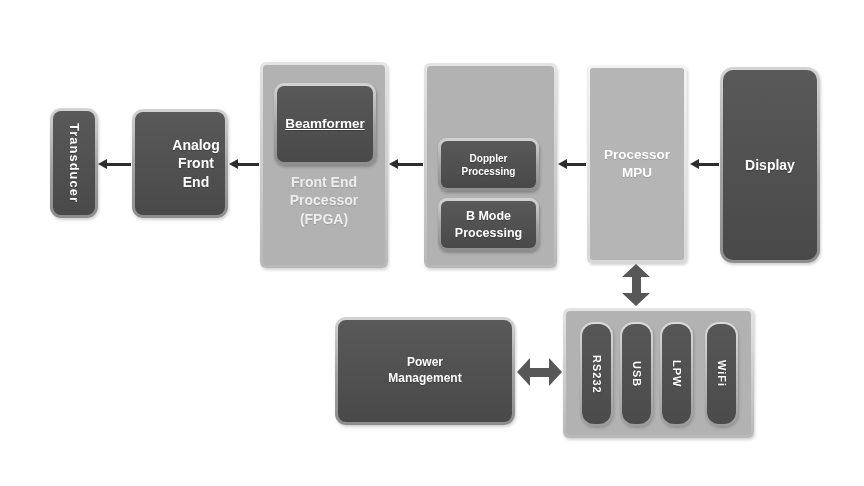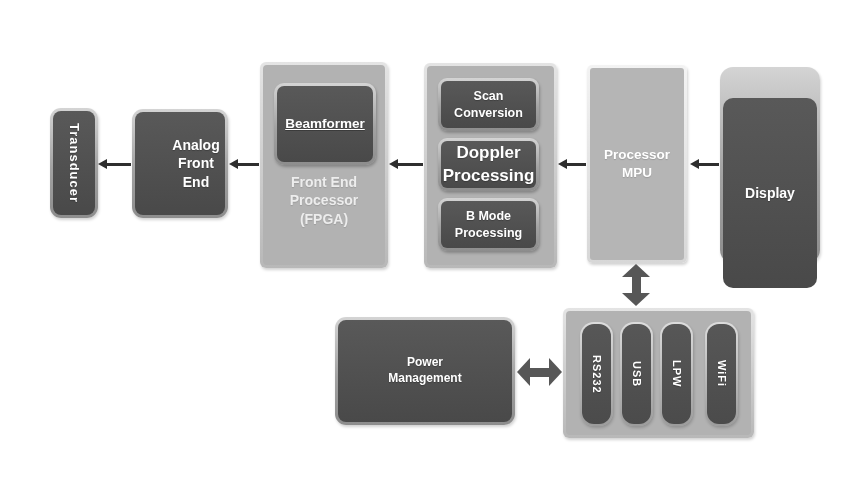--- a/index.html
+++ b/index.html
@@ -81,50 +81,44 @@
         </div>
       </div>
       <span class="cont-lbl" style="top:108px; font-size:14px;">Front End
 Processor
 (FPGA)</span>
     </div>
   </div>
 
   <div class="ring ring-cont" style="left:424px; top:63px; width:133px; height:205px;">
     <div class="fill">
-      <div class="ring ring-dark ring-sub" style="left:11px; top:12px; width:101px; height:53px; box-shadow:1px 2px 3px rgba(0,0,0,0.25);">
-        <div class="fill">
-          <span class="lbl" style="font-size:12.5px;">Scan
-Conversion</span>
-        </div>
-      </div>
       <div class="ring ring-dark ring-sub" style="left:11px; top:72px; width:101px; height:53px; box-shadow:1px 2px 3px rgba(0,0,0,0.25);">
         <div class="fill">
-          <span class="lbl" style="font-size:17px;">Doppler
+          <span class="lbl" style="font-size:10px;">Doppler
 Processing</span>
         </div>
       </div>
       <div class="ring ring-dark ring-sub" style="left:11px; top:132px; width:101px; height:53px; box-shadow:1px 2px 3px rgba(0,0,0,0.25);">
         <div class="fill">
           <span class="lbl" style="font-size:12.5px;">B Mode
 Processing</span>
         </div>
       </div>
     </div>
   </div>
 
   <div class="ring ring-mpu" style="left:587px; top:65px; width:100px; height:198px;">
     <div class="fill">
       <span class="lbl" style="font-size:13.5px; text-shadow:0 1px 1px rgba(0,0,0,0.15);">Processor
 MPU</span>
     </div>
   </div>
 
   <div class="ring ring-dark" style="left:720px; top:67px; width:100px; height:196px; border-radius:13px;">
-    <div class="fill" style="border-radius:10px;margin-top:28px;">
+    <div class="fill" style="border-radius:10px;">
       <span class="lbl" style="font-size:14px;">Display</span>
     </div>
   </div>
 
   <div class="ring ring-dark" style="left:335px; top:317px; width:180px; height:108px;">
     <div class="fill">
       <span class="lbl" style="font-size:12px;">Power
 Management</span>
     </div>
   </div>

